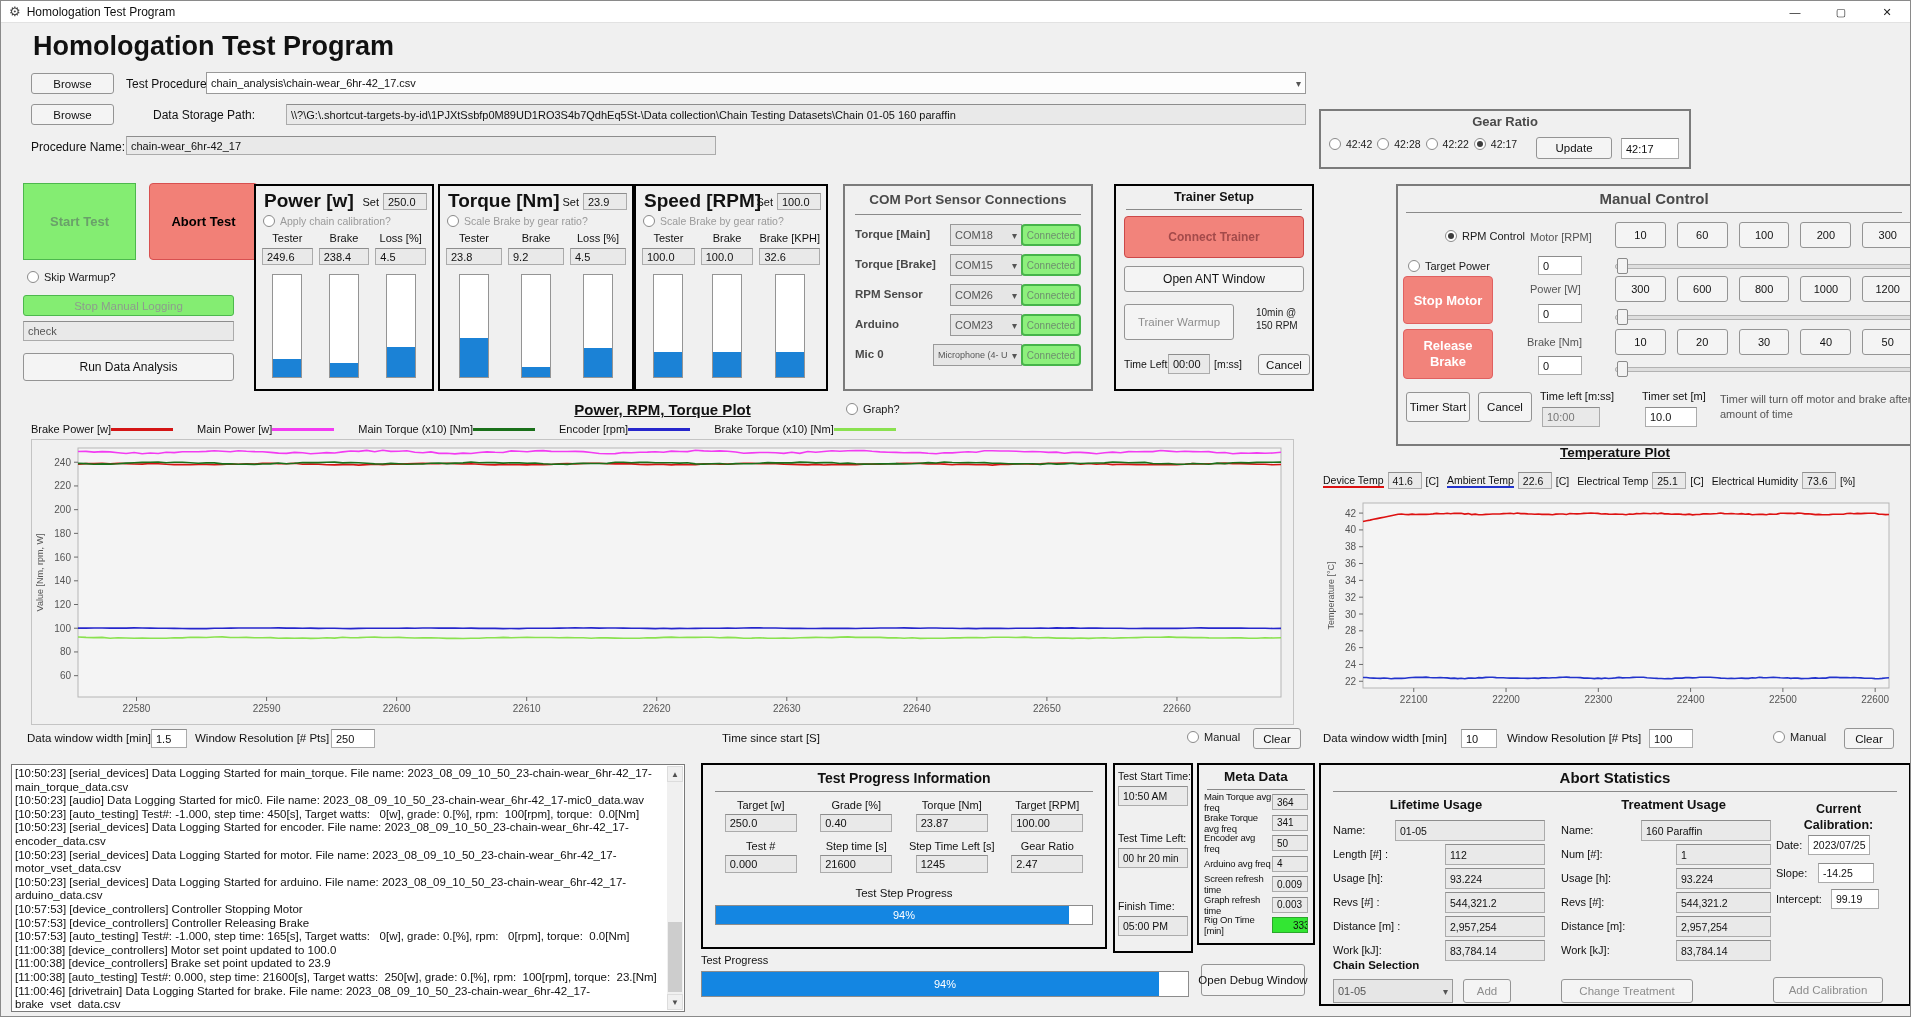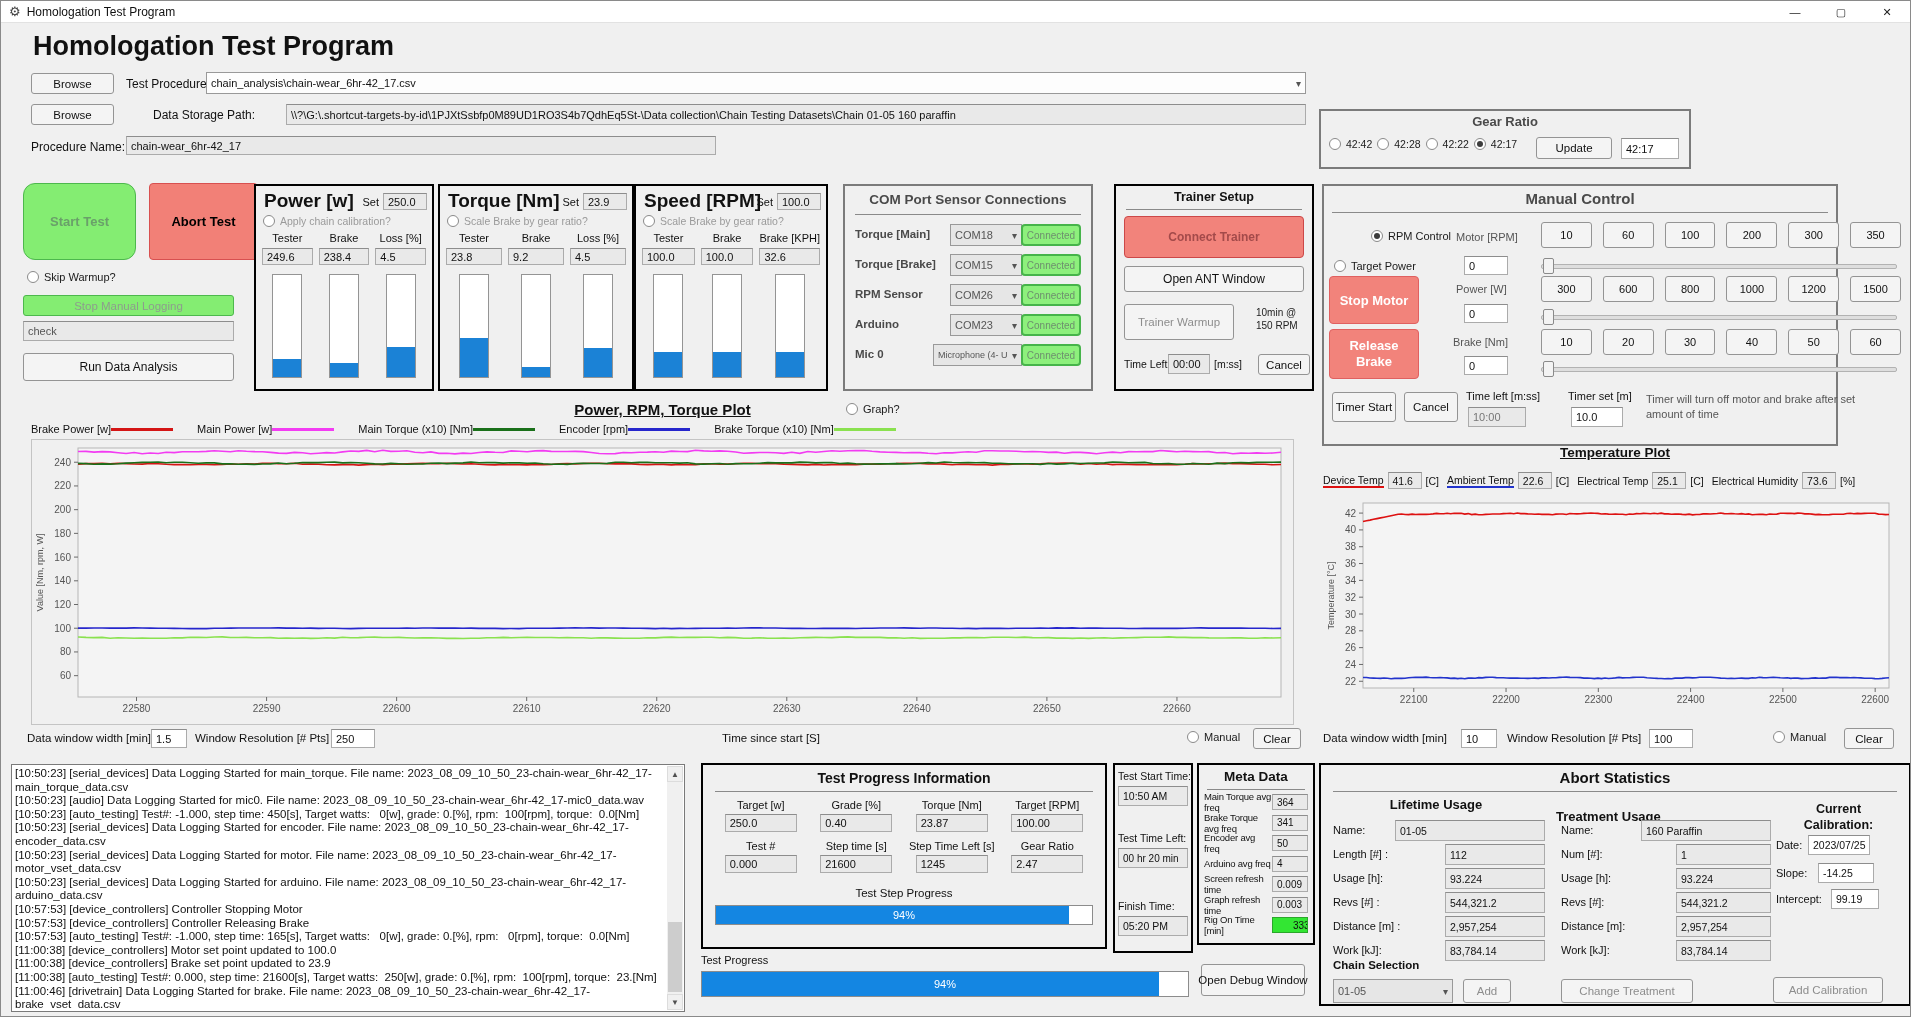--- a/index.html
+++ b/index.html
@@ -143,21 +143,21 @@
         </span>
         <span class="radio checked" style="font-size: 10.5px;">
           <i></i>
           <span>42:17</span>
         </span>
       </div>
     <div class="btn abs" style="left:215px;top:26px;width:76px;height:22px;">Update</div>
     <div class="sunken white abs" style="left:300px;top:27px;width:58px;height:21px;">42:17</div>
   </div>
 
-  <div class="abs" style="left:22px;top:182px;width:113px;height:77px;background:#84ed72;border:1px solid #4db84d;border-radius:12px;display:flex;align-items:center;justify-content:center;font-weight:bold;font-size:13px;color:#6aa06a;">Start Test</div>
+  <div class="abs" style="left:22px;top:182px;width:113px;height:77px;background:#84ed72;border:1px solid #4db84d;border-radius:0;display:flex;align-items:center;justify-content:center;font-weight:bold;font-size:13px;color:#6aa06a;">Start Test</div>
   <div class="abs" style="left:148px;top:182px;width:109px;height:77px;background:#f28077;border:1px solid #d85050;border-radius:4px;display:flex;align-items:center;justify-content:center;font-weight:bold;font-size:13px;color:#000;">Abort Test</div>
   <div class="radio abs" style="left:26px;top:270px;">
       <i></i>
       <span>Skip Warmup?</span>
     </div>
   <div class="abs" style="left:22px;top:294px;width:211px;height:21px;background:#84ed72;border:1px solid #4db84d;border-radius:3px;display:flex;align-items:center;justify-content:center;font-size:11.5px;color:#8d9d8d;">Stop Manual Logging</div>
   <div class="sunken abs" style="left:22px;top:320px;width:211px;height:20px;color:#555;">check</div>
   <div class="btn abs" style="left:22px;top:352px;width:211px;height:28px;font-size:12px;">Run Data Analysis</div>
 
   <div class="panel gauge" style="left:253px;top:183px;width:180px;height:207px;">
@@ -318,21 +318,21 @@
     <div class="abs" style="left:8px;top:30px;width:180px;height:42px;background:#f2837b;border:1px solid #cc4848;border-radius:4px;display:flex;align-items:center;justify-content:center;font-weight:bold;font-size:12px;color:#a34a4a;">Connect Trainer</div>
     <div class="btn abs" style="left:8px;top:80px;width:180px;height:26px;font-size:12px;">Open ANT Window</div>
     <div class="btn disabled abs" style="left:8px;top:118px;width:110px;height:36px;font-size:11.5px;">Trainer Warmup</div>
     <div class="abs" style="left:140px;top:120px;width:56px;font-size:10px;color:#222;line-height:13px;">10min @ 150 RPM</div>
     <div class="abs" style="left:8px;top:172px;font-size:10.5px;">Time Left</div>
     <div class="sunken abs" style="left:52px;top:168px;width:42px;height:20px;">00:00</div>
     <div class="abs" style="left:98px;top:172px;font-size:10.5px;">[m:ss]</div>
     <div class="btn abs" style="left:142px;top:168px;width:52px;height:21px;">Cancel</div>
   </div>
 
-  <div class="gpanel" style="left:1321px;top:183px;width:516px;height:262px;">
+  <div class="gpanel" style="left:1395px;top:183px;width:516px;height:262px;">
     <div class="ptitle" style="margin-top:4px;font-size:15px;color:#4a4a4a;">Manual Control</div>
     <div class="hsep" style="left:8px;right:8px;top:26px;"></div>
 
     <div class="radio checked abs" style="left:10px;top:44px;padding-left:37px;">
         <i></i>
         <span>RPM Control</span>
       </div>
     <div class="abs" style="left:132px;top:45px;font-size:11px;color:#555;">Motor [RPM]</div>
     <div class="abs" style="left:217px;top:36px;width:360px;display:flex;gap:11px;">
         <span class="btn" style="flex: 1 1 0%; height: 26px; font-size: 11px;">10</span>
@@ -605,21 +605,21 @@
         <div class="plabel">94%</div>
     </div>
   </div>
 
   <div class="panel" style="left:1112px;top:762px;width:80px;height:190px;">
     <div class="abs" style="left:3px;top:5px;font-size:10.5px;">Test Start Time:</div>
     <div class="sunken abs" style="left:3px;top:21px;width:70px;height:20px;font-size:10.5px;">10:50 AM</div>
     <div class="abs" style="left:3px;top:67px;font-size:10.5px;">Test Time Left:</div>
     <div class="sunken abs" style="left:3px;top:83px;width:70px;height:20px;font-size:10px;">00 hr 20 min</div>
     <div class="abs" style="left:3px;top:135px;font-size:10.5px;">Finish Time:</div>
-    <div class="sunken abs" style="left:3px;top:151px;width:70px;height:20px;font-size:10.5px;">05:20 PM</div>
+    <div class="sunken abs" style="left:3px;top:151px;width:70px;height:20px;font-size:10.5px;">05:00 PM</div>
   </div>
 
   <div class="panel" style="left:1196px;top:762px;width:118px;height:182px;">
     <div class="ptitle" style="margin-top:4px;font-size:13.5px;">Meta Data</div>
     <div class="hsep" style="left:8px;right:8px;top:24px;"></div>
     <div class="abs" style="left:0;right:0;top:27px;">
         <div class="meta-row">
           <span class="ml">Main Torque avg freq</span>
           <span class="sunken mf">364</span>
         </div>
@@ -654,21 +654,21 @@
   <div class="progress" style="left:700px;top:970px;width:488px;height:26px;">
     <div class="pfill" style="width: 94%;"></div>
       <div class="plabel">94%</div>
   </div>
   <div class="btn abs" style="left:1200px;top:963px;width:104px;height:32px;font-size:11.5px;">Open Debug Window</div>
 
   <div class="panel" style="left:1318px;top:762px;width:592px;height:243px;">
     <div class="ptitle" style="margin-top:4px;font-size:15px;">Abort Statistics</div>
     <div class="hsep" style="left:12px;right:12px;top:26px;"></div>
     <div class="abs" style="left:30px;top:32px;width:170px;text-align:center;font-size:13px;font-weight:bold;">Lifetime Usage</div>
-    <div class="abs" style="left:235px;top:44px;width:170px;text-align:left;font-size:13px;font-weight:bold;">Treatment Usage</div>
+    <div class="abs" style="left:235px;top:32px;width:170px;text-align:right;font-size:13px;font-weight:bold;">Treatment Usage</div>
     <div class="abs" style="left:455px;top:36px;width:125px;text-align:center;font-size:12.5px;font-weight:bold;line-height:16px;">
       <div>Current</div>
       <div>Calibration:</div>
     </div>
     <div class="abs" style="left:12px;top:54px;width:212px;">
         <div class="cs-row">
           <span class="cl">Name:</span>
           <span class="sunken cf" style="width: 150px; right: 0px;">01-05</span>
         </div>
         <div class="cs-row">

